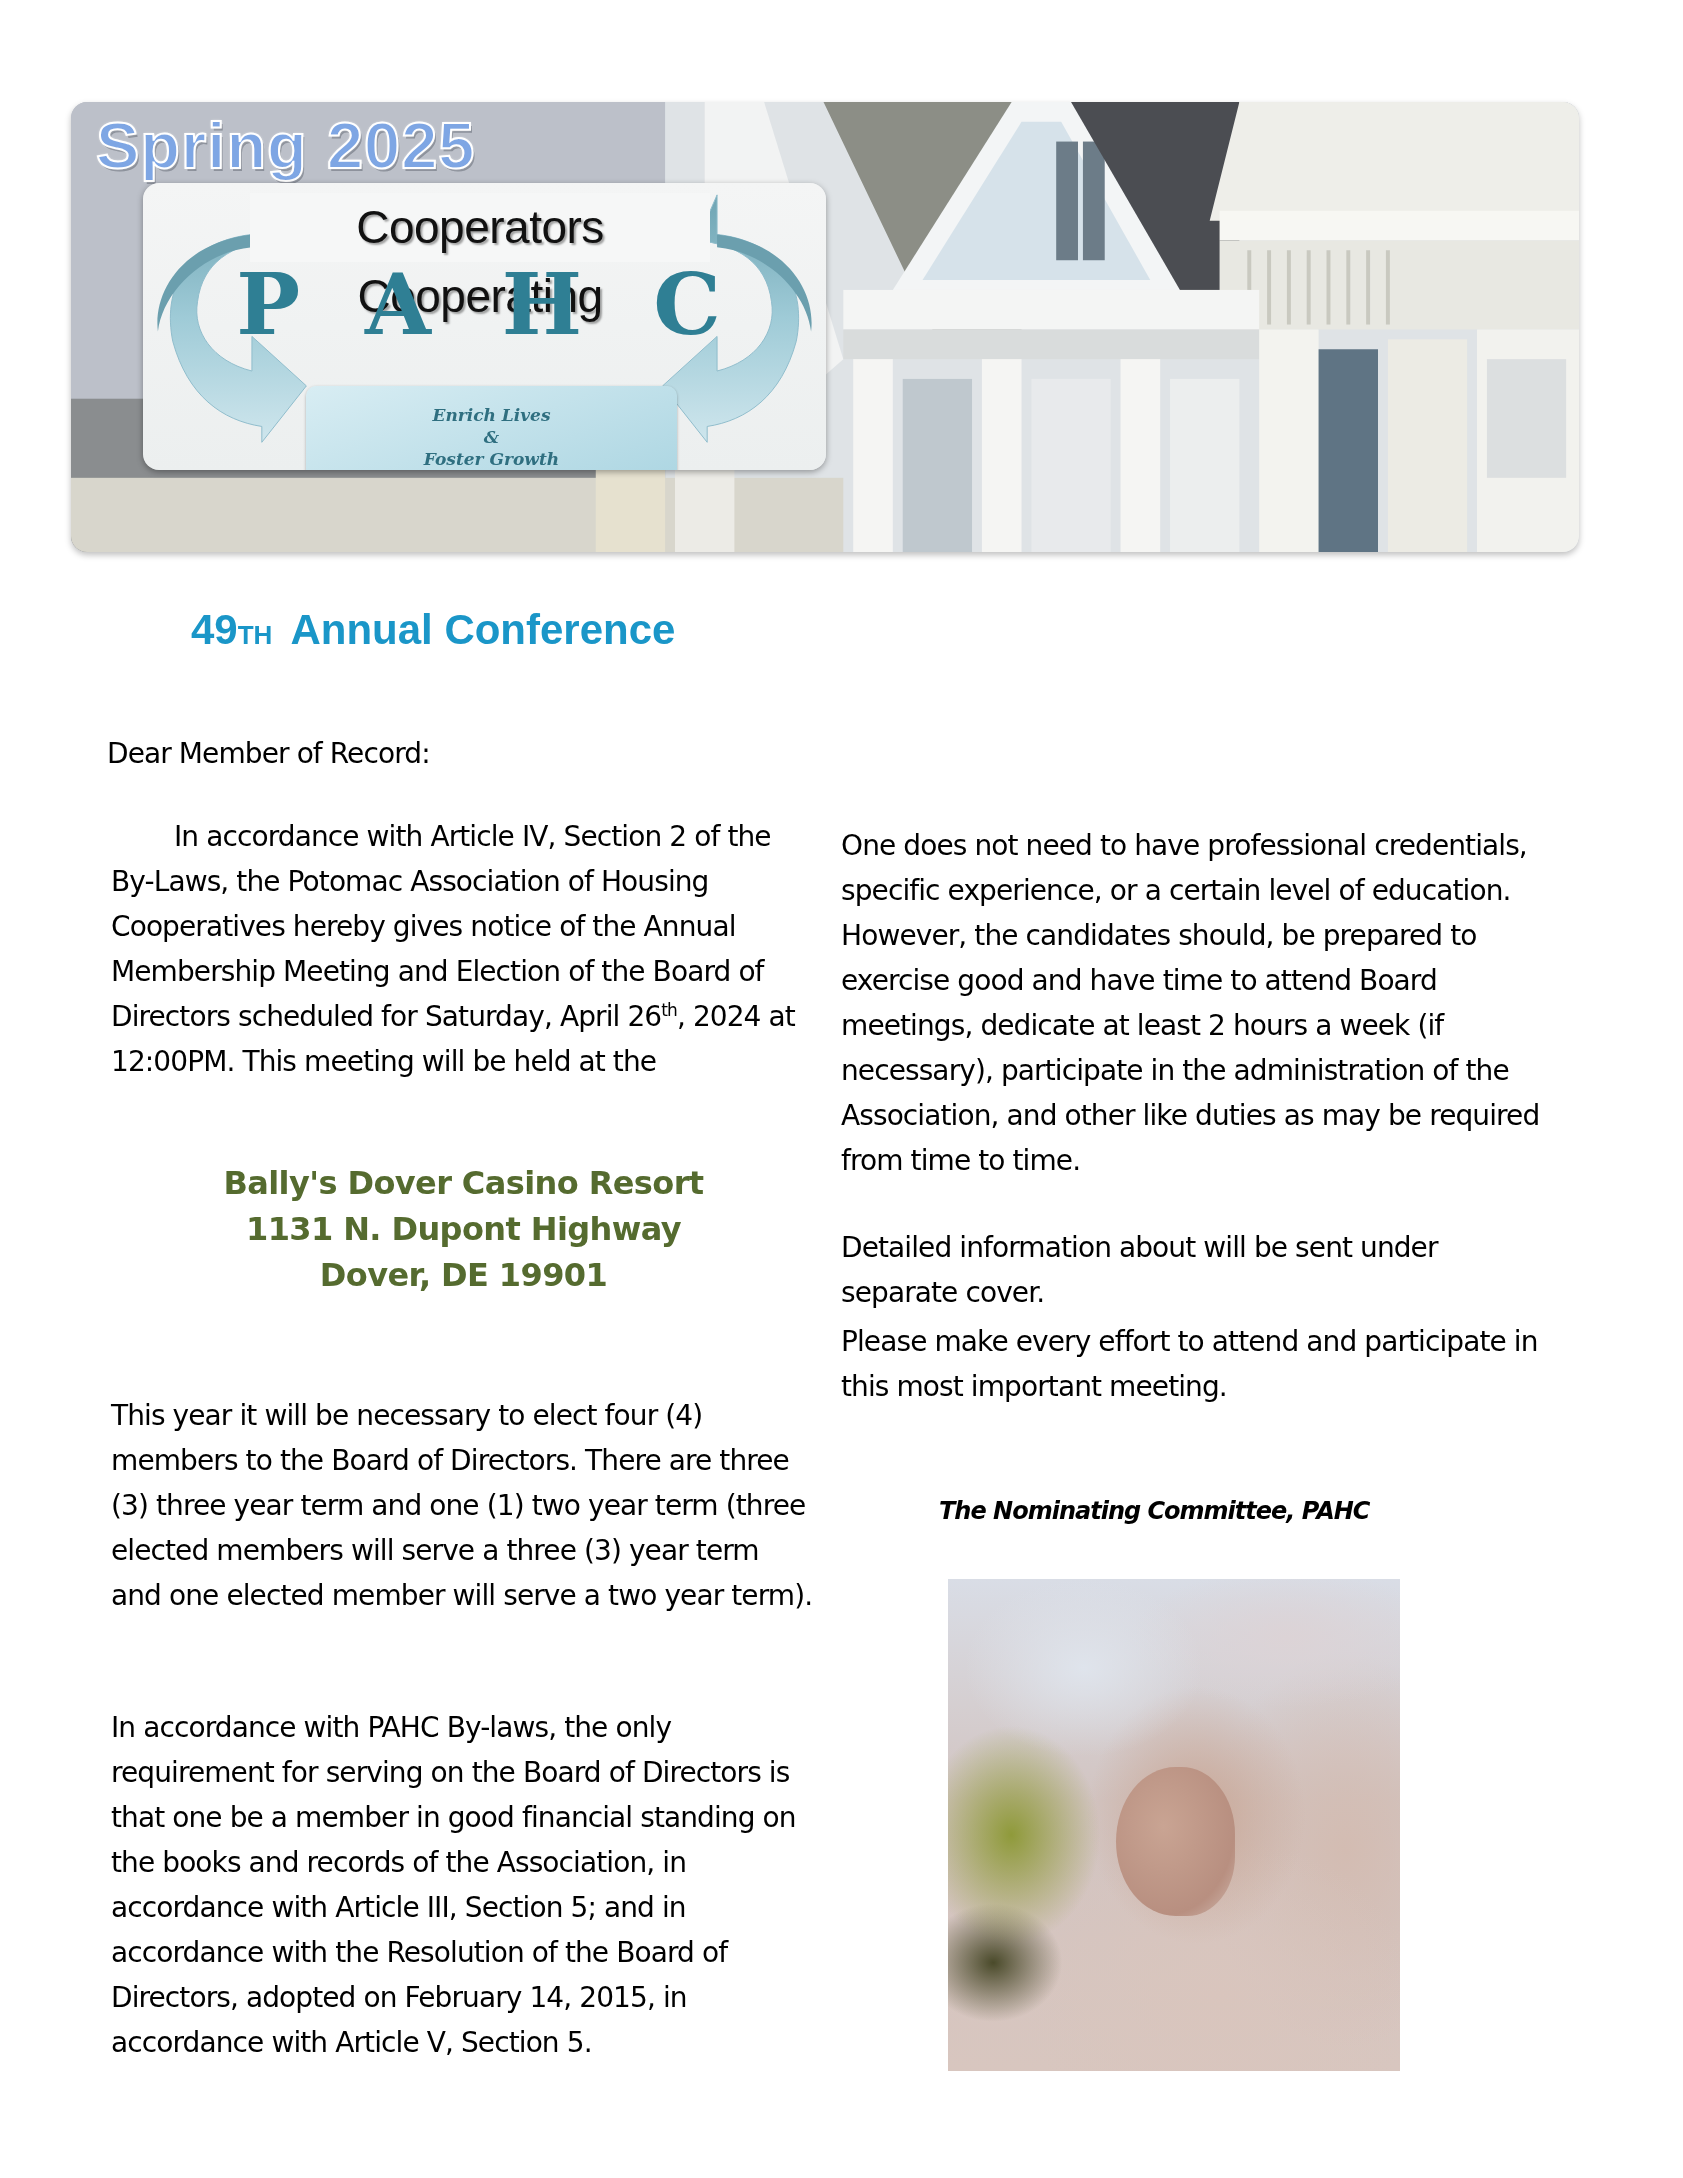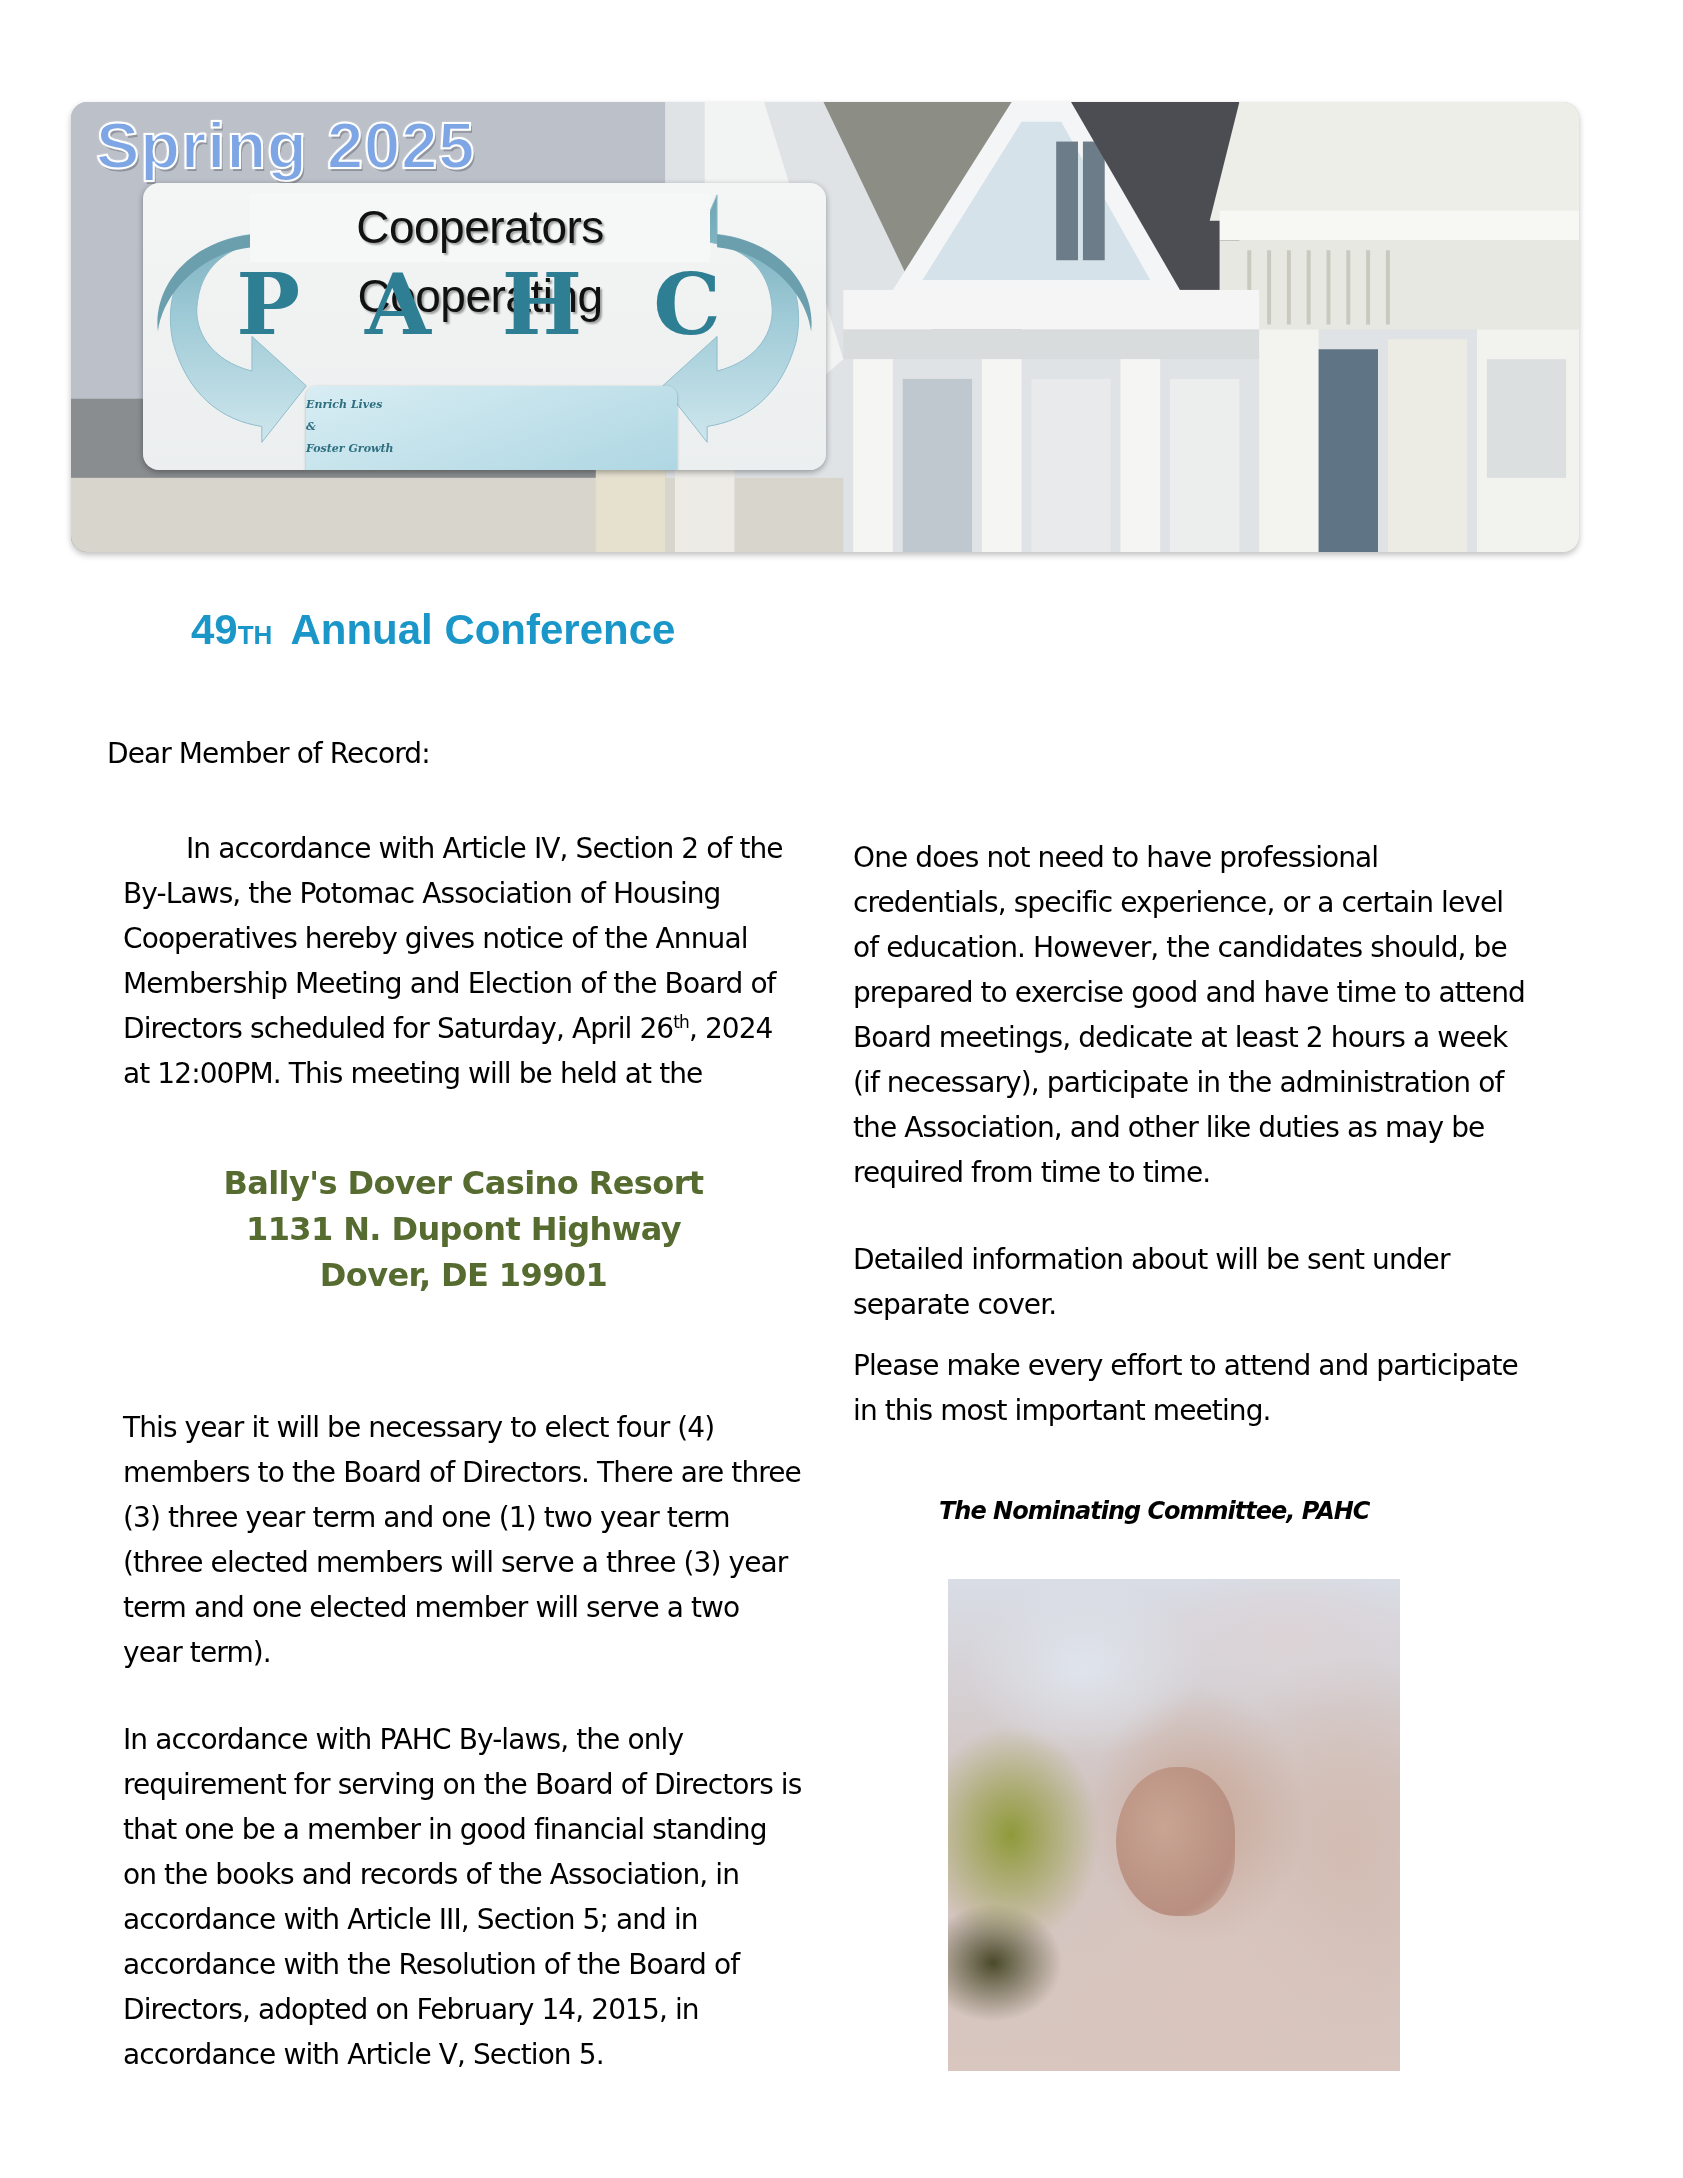--- a/index.html
+++ b/index.html
@@ -36,34 +36,34 @@
   .pahc {
     position:absolute; left:0; top:77px; width:683px; text-align:center;
     font-family:"DejaVu Serif","Liberation Serif", serif; font-weight:700;
     font-size:85px; letter-spacing:71px; color:#2f7f94; padding-left:59px; box-sizing:border-box;
     line-height:89px;
   }
   .center-box {
     position:absolute; left:163px; top:203px; width:371px; height:124px;
     background:linear-gradient(160deg,#d8edf3 0%,#a7d3e0 100%);
     border-radius:10px; box-shadow:0 1px 3px rgba(0,0,0,0.3);
-    text-align:left; color:#2f6f80; font-family:"DejaVu Serif", serif; font-style:italic; font-weight:bold;
-    font-size:11px; line-height:22px; padding-top:8px; box-sizing:border-box;
+    text-align:center; color:#2f6f80; font-family:"DejaVu Serif", serif; font-style:italic; font-weight:bold;
+    font-size:17px; line-height:22px; padding-top:18px; box-sizing:border-box;
   }
 
   
   .conf-heading {
     position:absolute; left:191px; top:606px;
     font-family:"Liberation Sans", sans-serif; font-weight:bold; font-size:42px; color:#1a96c8;
   }
   .conf-heading .sup-th { font-size:26px; margin-right:18px; }
 
   
   .col { position:absolute; font-family:"DejaVu Sans", sans-serif; font-size:28px; line-height:45px; letter-spacing:-0.9px; }
-  .col p { margin:16px; }
+  .col p { margin:4px; }
   .left-col { left:107px; width:713px; }
   .right-col { left:837px; width:713px; }
   .salutation { position:absolute; left:107px; top:721px;margin-top:10px; }
   .indent { text-indent:63px; }
   sup { font-size:17px; line-height:0; }
 
   .address {
     position:absolute; left:107px; top:1160px; width:713px; text-align:center;
     color:#556b2f; font-weight:bold; font-size:32px; line-height:46px; letter-spacing:-0.6px;
     font-family:"DejaVu Sans", sans-serif;

